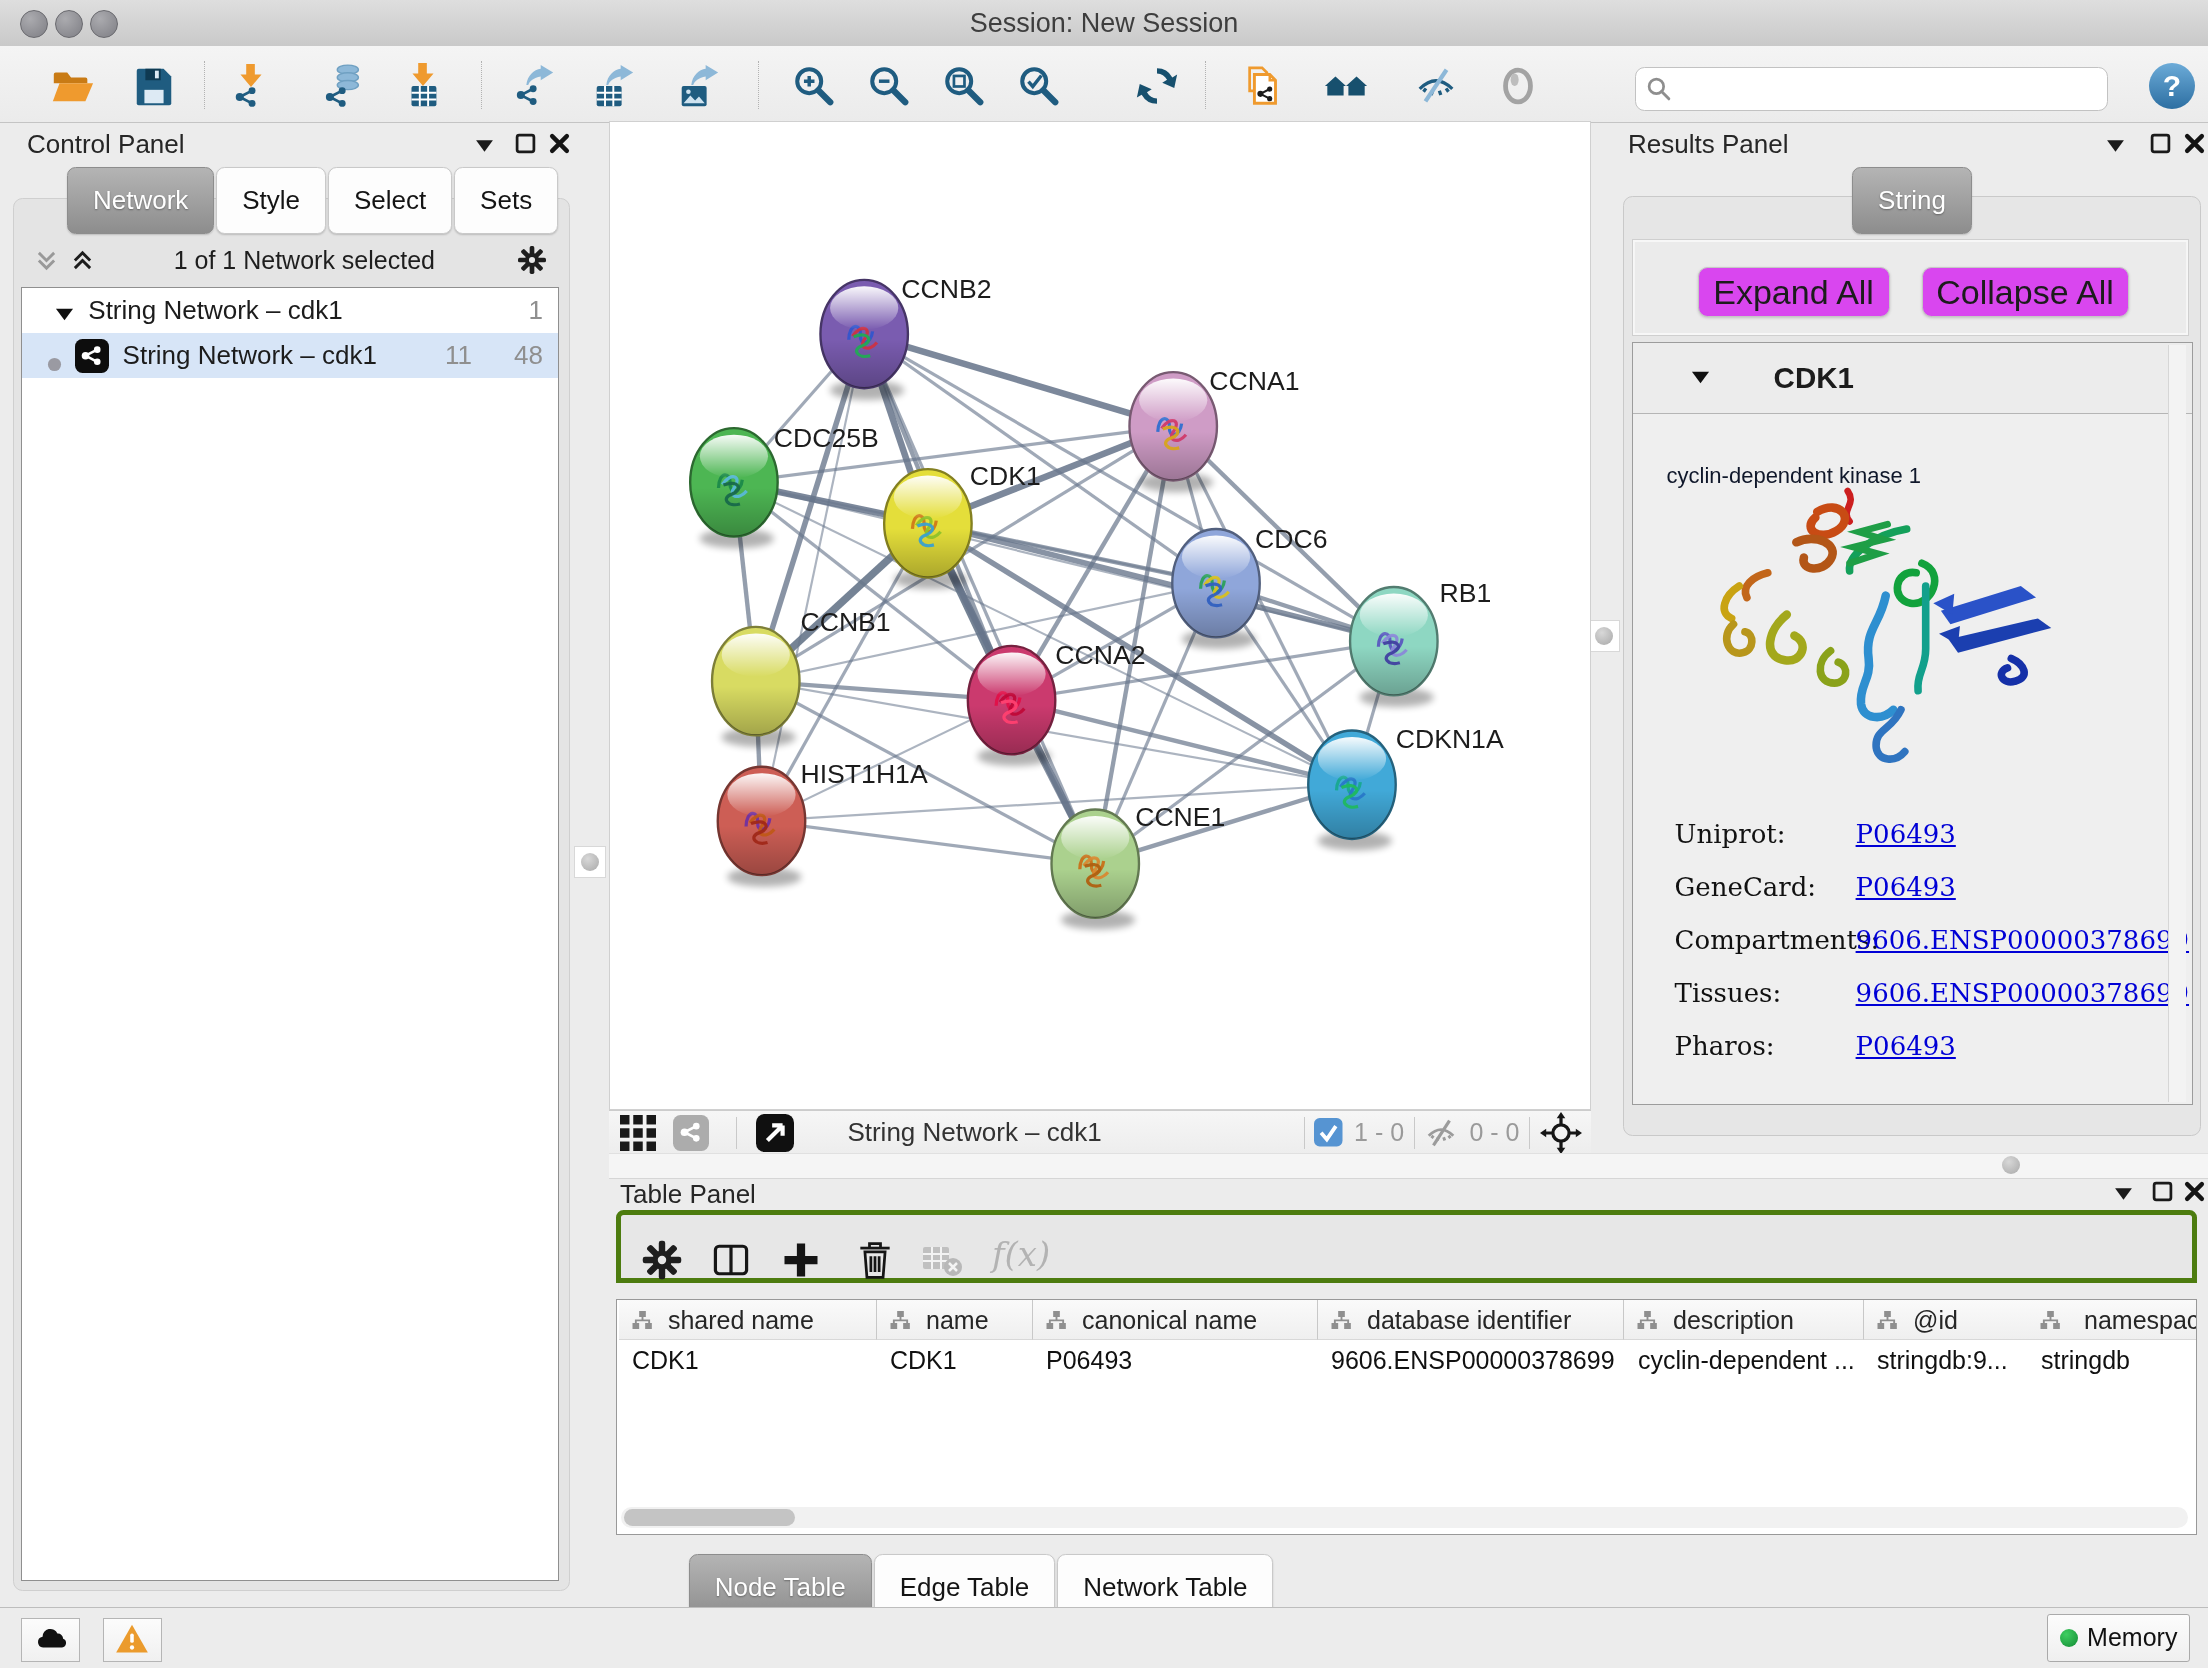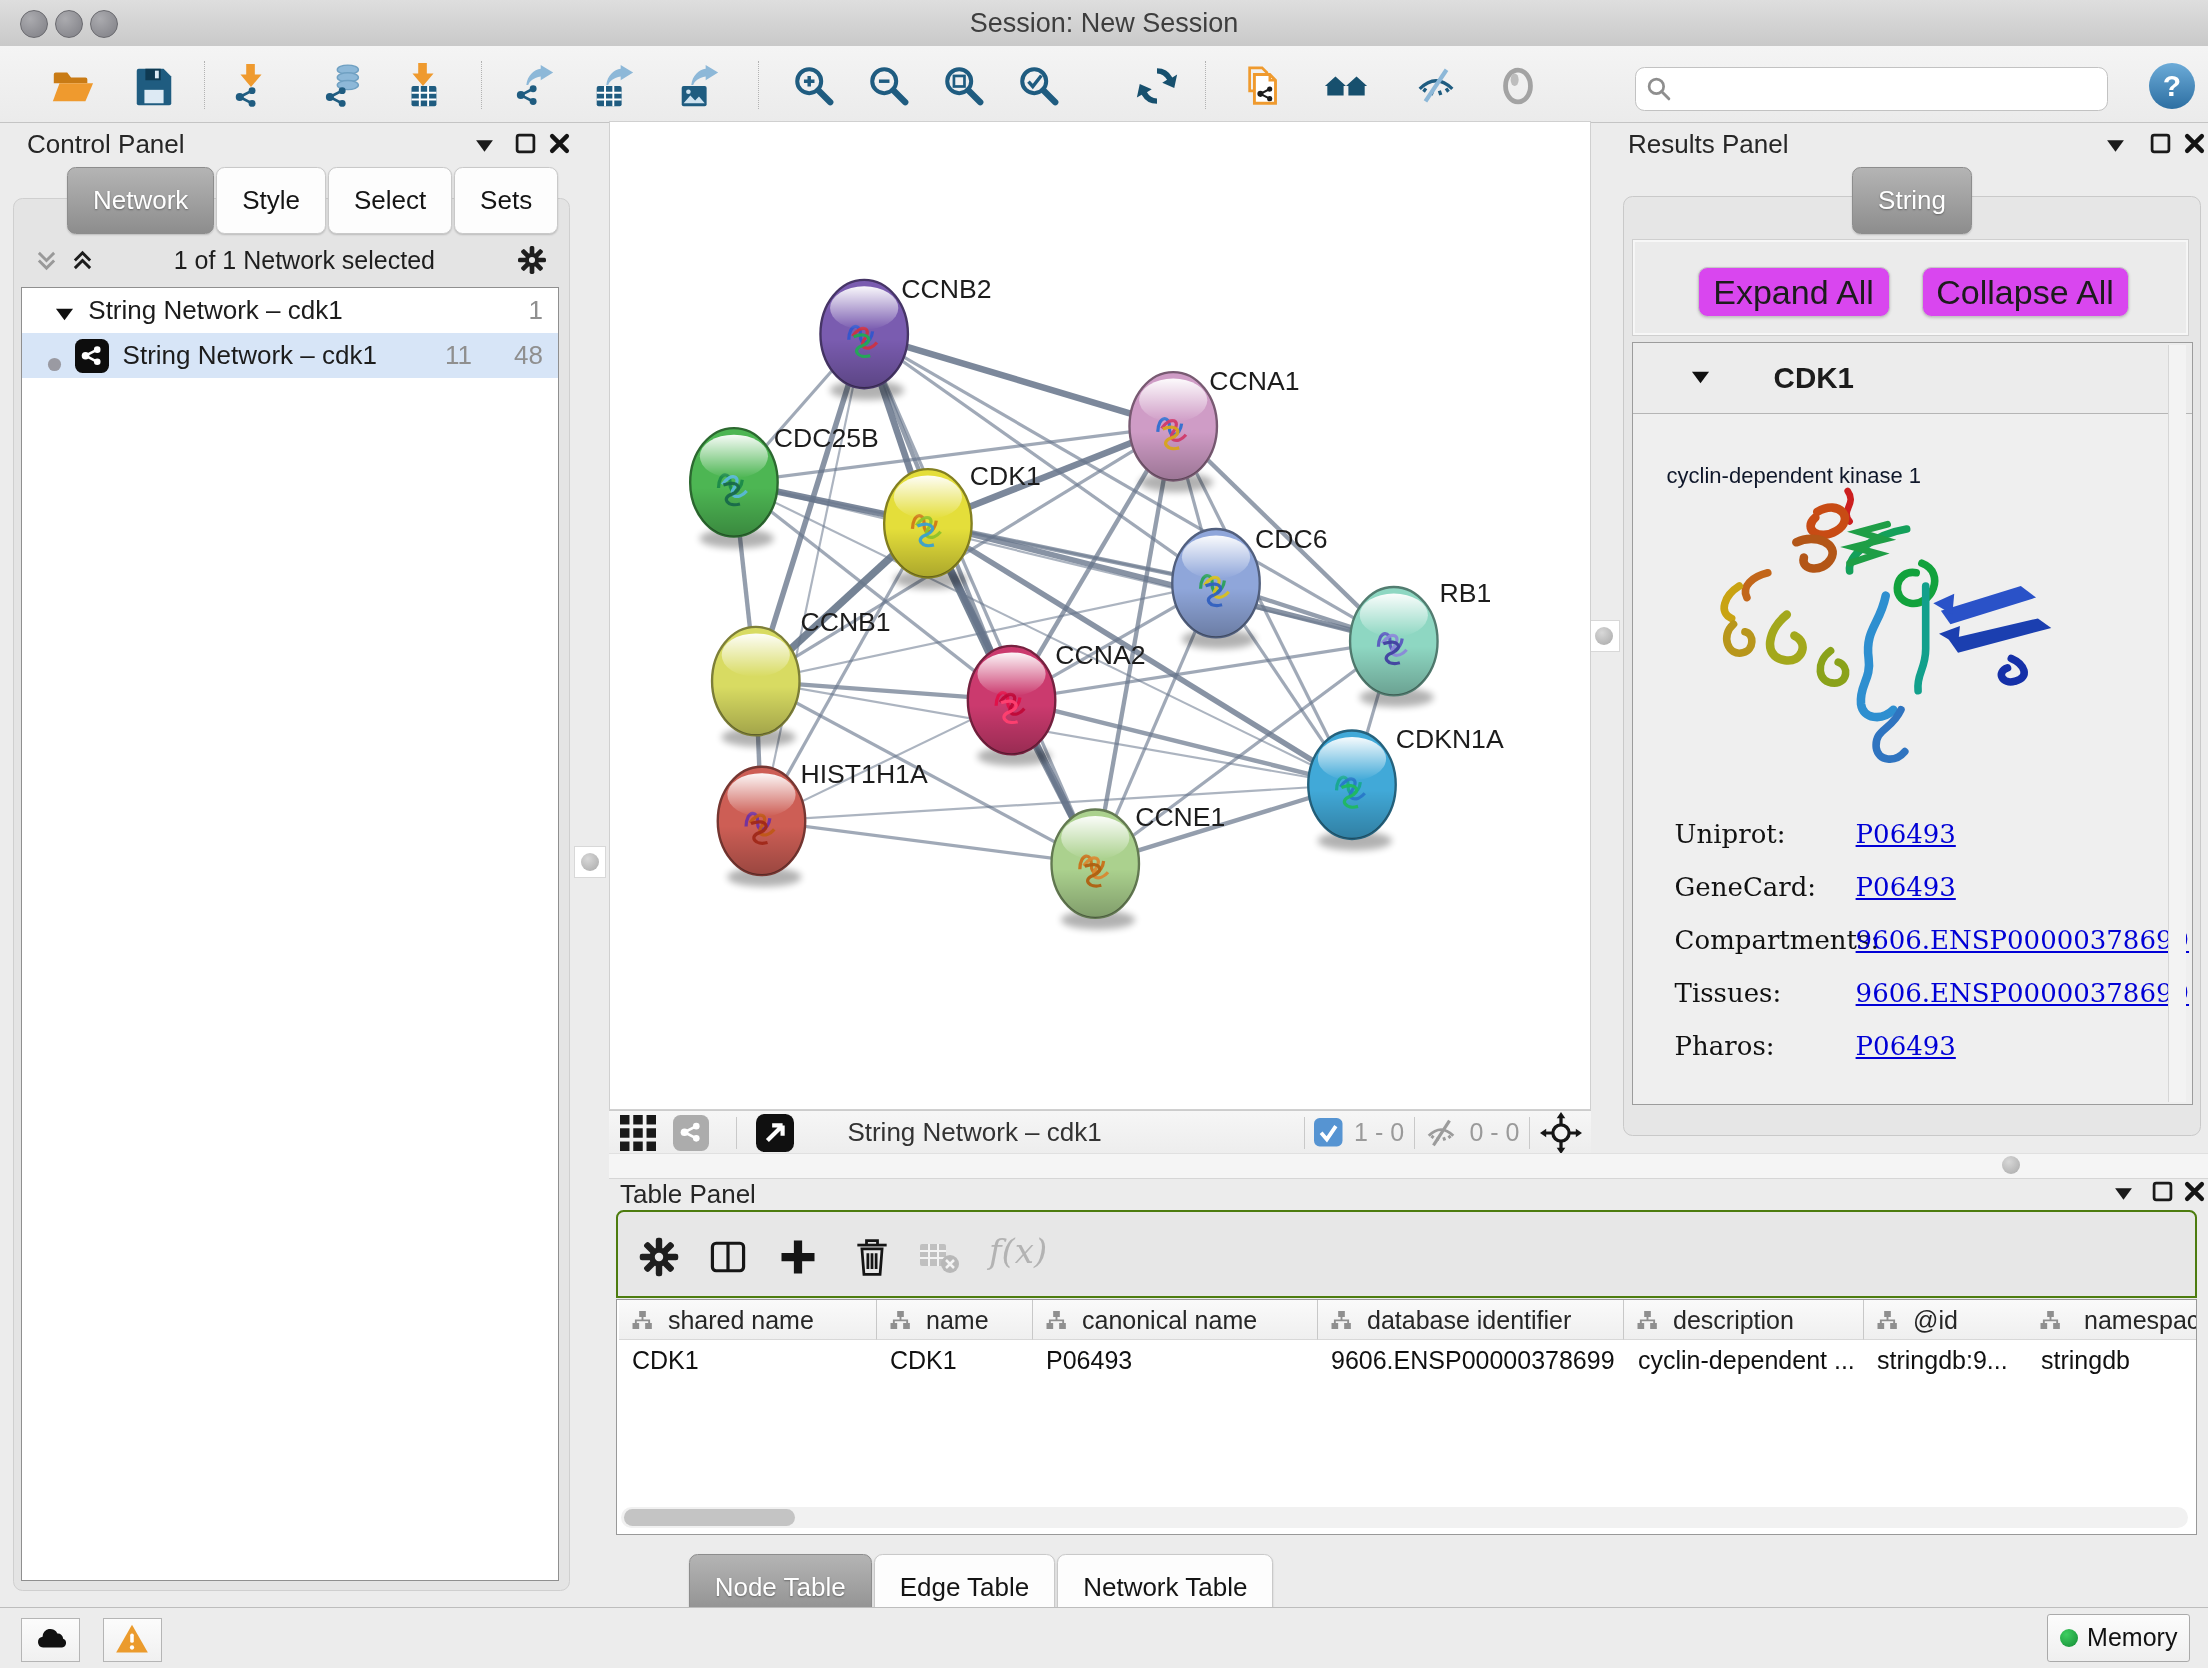--- a/index.html
+++ b/index.html
@@ -68,22 +68,22 @@
     display:flex;align-items:center;background:#ececec;}
   #rp-sec-name{font-size:29.5px;font-weight:bold;margin-left:63px;}
   #rp-desc{position:absolute;left:34px;top:84px;font-size:22px;color:#0f172a;margin-top:36px;}
   #rp-xlinks{position:absolute;left:42px;top:476px;width:495px;font-family:"DejaVu Serif",serif;}
   #rp-xlinks .xtitle{font-size:28.5px;font-weight:bold;color:#000;margin-bottom:15px;}
   .xrow{display:flex;font-size:26px;margin-bottom:23px;}
   .xlabel{width:181px;color:#111;flex:0 0 auto;}
   .xval{color:#0000d6;text-decoration:underline;}
   #rp-scroll{position:absolute;right:5.7px;top:1.9px;width:17px;height:757px;background:#f3f3f3;border-left:1px solid #d6d6d6;}
   
-  #tp-toolbar{position:absolute;left:616px;top:1210px;width:1581px;height:88px;background:#e7e7e7;
-    border:2px solid #4d7c0f;border-radius:7.6px 7.6px 0 0;box-sizing:border-box;}
+  #tp-toolbar{position:absolute;left:616px;top:1210px;width:1581px;height:73px;background:#e7e7e7;
+    border:5px solid #4d7c0f;border-radius:7.6px 7.6px 0 0;box-sizing:border-box;}
   .tp-ic{position:absolute;top:23px;width:44px;height:44px;}
   .tp-ic svg{width:100%;height:100%;}
   .dim{opacity:.5;}
   #fx-ic{position:absolute;left:980px;top:19px;font-family:"DejaVu Serif",serif;font-style:italic;
     font-size:34px;color:#b3b3b3;}
   #tp-table{position:absolute;left:616px;top:1299px;width:1581px;height:236px;background:#fff;border:1.9px solid #999;box-sizing:border-box;overflow:hidden;text-align:right;}
   .th-cell{position:absolute;top:0;height:40px;background:linear-gradient(#fafafa,#efefef);
     border-right:1px solid #c8c8c8;border-bottom:1.9px solid #d8d8d8;box-sizing:border-box;}
   .th-cell .atic{position:absolute;left:13.3px;top:10.5px;width:21px;height:20px;}
   .th-cell .tlabel{position:absolute;top:5.7px;font-size:25px;color:#262626;white-space:nowrap;}

